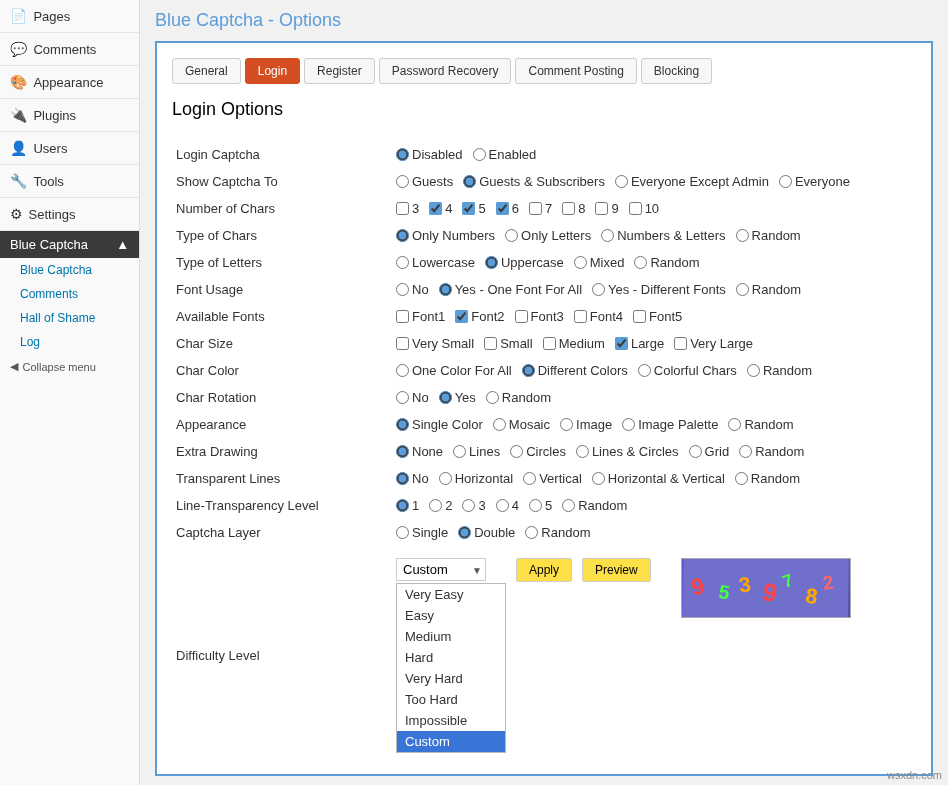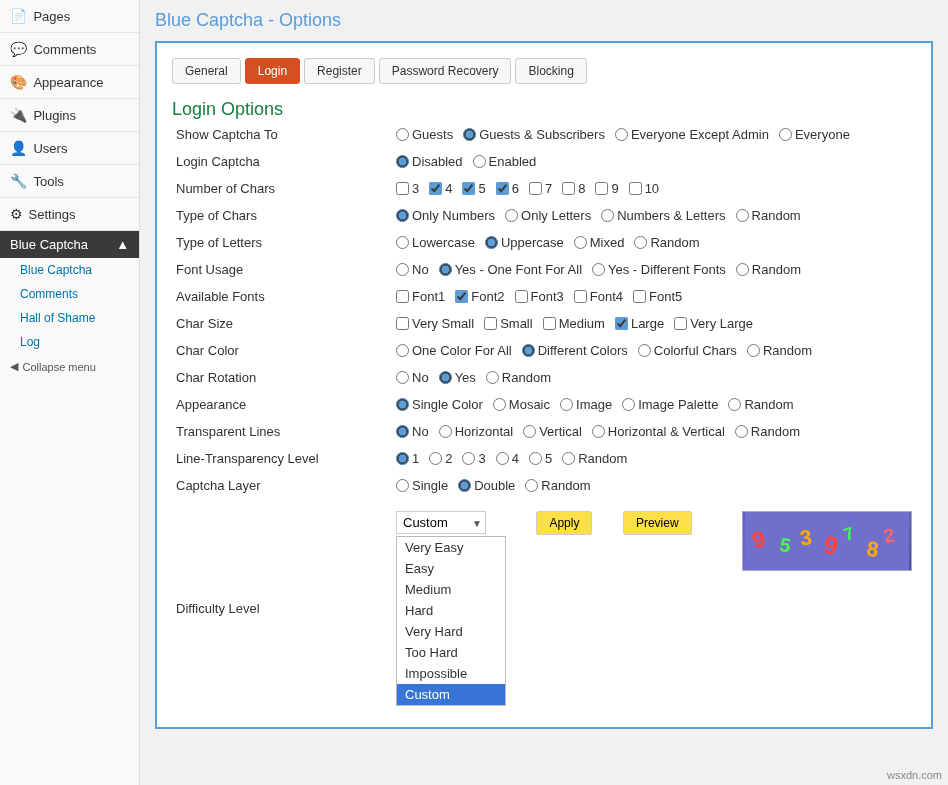--- a/index.html
+++ b/index.html
@@ -93,22 +93,22 @@
     }
     .tab-btn.active {
       background: #d54e21;
       color: #fff;
       border-color: #d54e21;
     }
 
     .section-title {
       font-size: 18px;
       font-weight: normal;
-      margin-bottom: 1px;
-      color: #15803d;
+      margin-bottom: 21px;
+      color: #000000;
     }
 
     
     .options-table {
       width: 100%;
       border-collapse: collapse;
     }
     .options-table tr td {
       padding: 6px 4px;
       vertical-align: middle;
@@ -135,23 +135,22 @@
     }
 
     input[type="radio"], input[type="checkbox"] {
       cursor: pointer;
       accent-color: #5b9dd9;
     }
 
     .difficulty-row {
       display: flex;
       align-items: flex-start;
-      gap: 25px;
+      gap: 10px;
       flex-wrap: wrap;
-      justify-content: space-between;
     }
 
     .difficulty-dropdown-wrapper {
       position: relative;
       display: inline-block;
     }
     .difficulty-select {
       padding: 3px 20px 3px 6px;
       border: 1px solid #ccc;
       background: #fff;
@@ -275,43 +274,44 @@
 
   <div class="main">
     <div class="page-header">Blue Captcha - Options</div>
     <div class="content-box">
 
       <div class="tabs" id="tabs-container">
           <button class="tab-btn">General</button>
           <button class="tab-btn active">Login</button>
           <button class="tab-btn">Register</button>
           <button class="tab-btn">Password Recovery</button>
+          <button class="tab-btn">Comment Posting</button>
           <button class="tab-btn">Blocking</button>
         </div>
       <div class="section-title">Login Options</div>
 
       <table class="options-table">
         <tbody id="options-body">
+            <tr>
+              <td>Login Captcha</td>
+              <td>
+                <div class="radio-group">
+                  <label><input type="radio" name="login-captcha" value="disabled" checked="" style="">Disabled</label>
+                  <label><input type="radio" name="login-captcha" value="enabled" style="">Enabled</label>
+                </div>
+              </td>
+            </tr>
             <tr>
               <td>Show Captcha To</td>
               <td>
                 <div class="radio-group">
                   <label><input type="radio" name="show-captcha-to" value="guests" style="">Guests</label>
                   <label><input type="radio" name="show-captcha-to" value="guests-subscribers" checked="" style="">Guests &amp; Subscribers</label>
                   <label><input type="radio" name="show-captcha-to" value="everyone-except-admin" style="">Everyone Except Admin</label>
                   <label><input type="radio" name="show-captcha-to" value="everyone" style="">Everyone</label>
-                </div>
-              </td>
-            </tr>
-            <tr>
-              <td>Login Captcha</td>
-              <td>
-                <div class="radio-group">
-                  <label><input type="radio" name="login-captcha" value="disabled" checked="" style="">Disabled</label>
-                  <label><input type="radio" name="login-captcha" value="enabled" style="">Enabled</label>
                 </div>
               </td>
             </tr>
             <tr>
               <td>Number of Chars</td>
               <td>
                 <div class="checkbox-group">
                   <label><input type="checkbox" name="number-of-chars" value="3" style="">3</label>
                   <label><input type="checkbox" name="number-of-chars" value="4" checked="" style="">4</label>
                   <label><input type="checkbox" name="number-of-chars" value="5" checked="" style="">5</label>
@@ -403,20 +403,33 @@
             </tr>
             <tr>
               <td>Appearance</td>
               <td>
                 <div class="radio-group">
                   <label><input type="radio" name="background" value="single-color" checked="" style="">Single Color</label>
                   <label><input type="radio" name="background" value="mosaic" style="">Mosaic</label>
                   <label><input type="radio" name="background" value="image" style="">Image</label>
                   <label><input type="radio" name="background" value="image-palette" style="">Image Palette</label>
                   <label><input type="radio" name="background" value="random" style="">Random</label>
+                </div>
+              </td>
+            </tr>
+            <tr>
+              <td>Extra Drawing</td>
+              <td>
+                <div class="radio-group">
+                  <label><input type="radio" name="extra-drawing" value="none" checked="" style="">None</label>
+                  <label><input type="radio" name="extra-drawing" value="lines" style="">Lines</label>
+                  <label><input type="radio" name="extra-drawing" value="circles" style="">Circles</label>
+                  <label><input type="radio" name="extra-drawing" value="lines-circles" style="">Lines &amp; Circles</label>
+                  <label><input type="radio" name="extra-drawing" value="grid" style="">Grid</label>
+                  <label><input type="radio" name="extra-drawing" value="random" style="">Random</label>
                 </div>
               </td>
             </tr>
             <tr>
               <td>Transparent Lines</td>
               <td>
                 <div class="radio-group">
                   <label><input type="radio" name="transparent-lines" value="no" checked="" style="">No</label>
                   <label><input type="radio" name="transparent-lines" value="horizontal" style="">Horizontal</label>
                   <label><input type="radio" name="transparent-lines" value="vertical" style="">Vertical</label>

